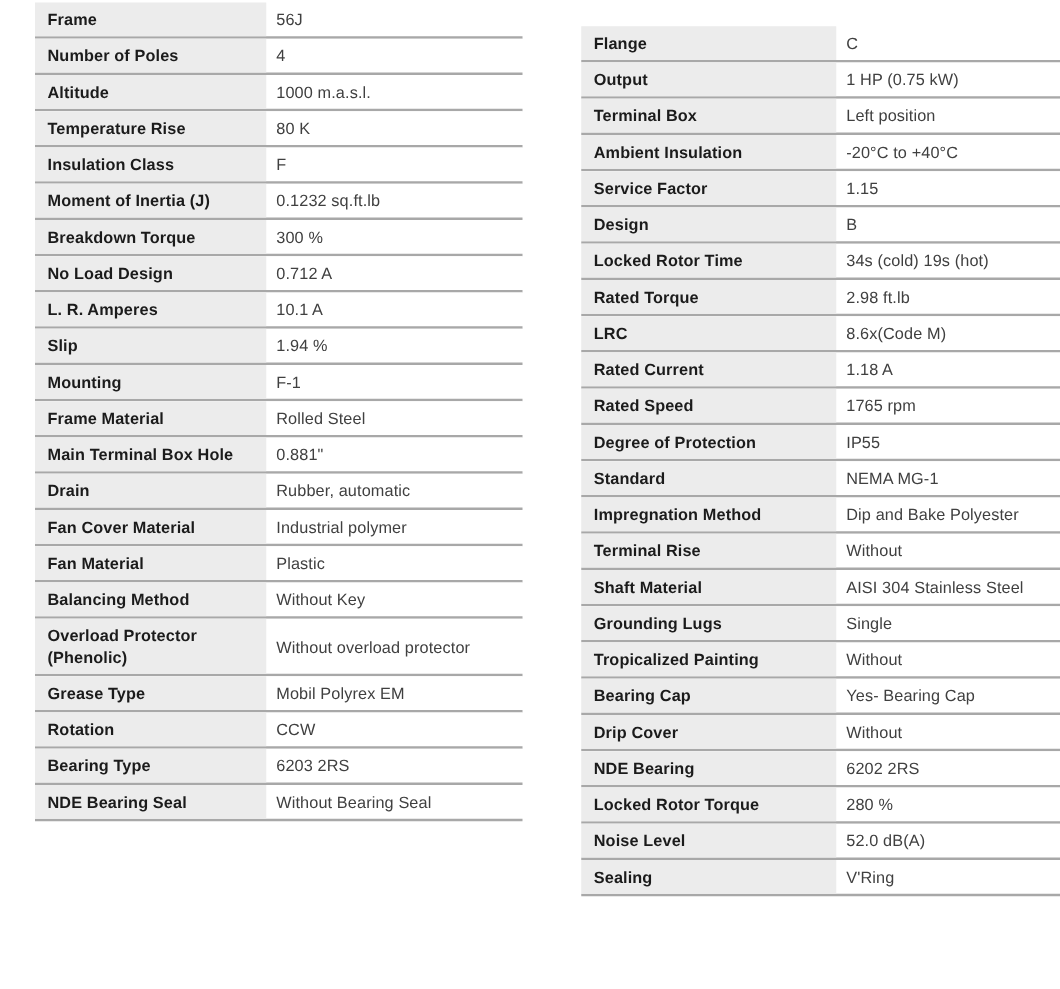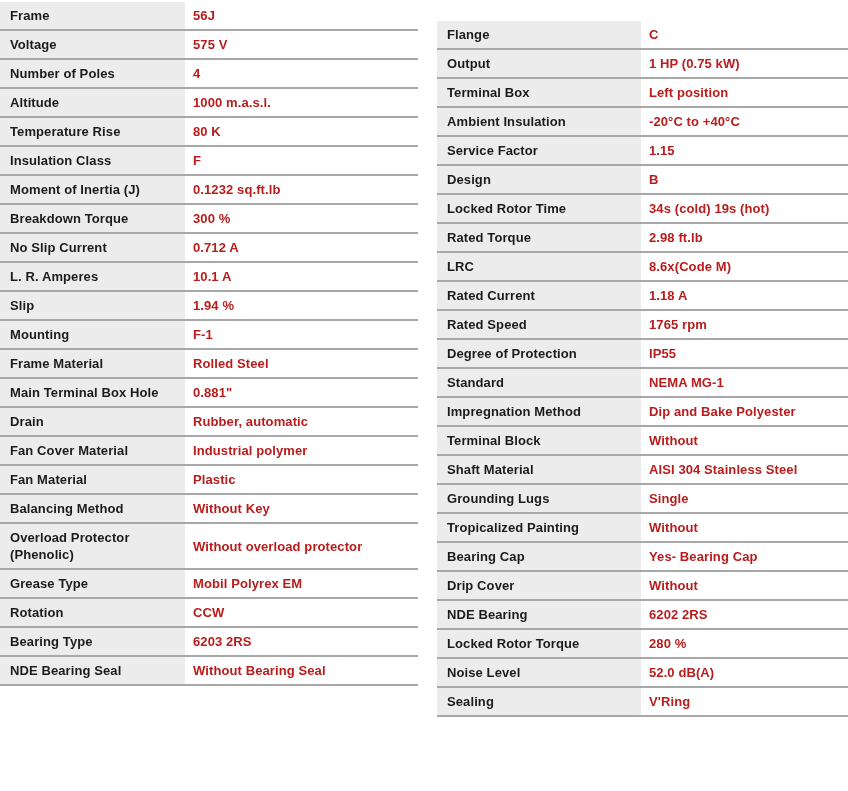--- a/index.html
+++ b/index.html
@@ -12,20 +12,21 @@
     font-family: "Liberation Sans", sans-serif;
   }
   .tables {
     display: flex;
     align-items: flex-start;
     padding-top: 2px;
     box-sizing: border-box;
   }
   .spec-table {
     box-sizing: border-box;
+    padding-left: 28px;
   }
   .spec-table.t-left {
     width: 418px;
     margin-right: 19px;
   }
   .spec-table.t-right {
     width: 411px;
     margin-top: 19px;
   }
   .row {
@@ -47,42 +48,37 @@
     background: #ececec;
     font-weight: 700;
     color: #1b1b1b;
     padding: 5px 10px;
     letter-spacing: 0.1px;
   }
   .t-left .cell.label { width: 185px; }
   .t-right .cell.label { width: 204px; }
   .cell.value {
     flex: 1;
-    color: #b91c1c;
+    color: #404040;
     padding: 5px 10px 5px 8px;
     letter-spacing: 0.1px;
-    font-weight: bold;
   }
 </style>
 </head>
 <body>
 
 <div class="tables">
 
   <div class="spec-table t-left">
 
       <div class="row">
         <div class="cell label">Frame</div>
         <div class="cell value">56J</div>
       </div>
 
-      <div class="row">
-        <div class="cell label">Voltage</div>
-        <div class="cell value">575 V</div>
-      </div>
 
       <div class="row">
         <div class="cell label">Number of Poles</div>
         <div class="cell value">4</div>
       </div>
 
       <div class="row">
         <div class="cell label">Altitude</div>
         <div class="cell value">1000 m.a.s.l.</div>
       </div>
@@ -102,21 +98,21 @@
         <div class="cell label">Moment of Inertia (J)</div>
         <div class="cell value">0.1232 sq.ft.lb</div>
       </div>
 
       <div class="row">
         <div class="cell label">Breakdown Torque</div>
         <div class="cell value">300 %</div>
       </div>
 
       <div class="row">
-        <div class="cell label">No Slip Current</div>
+        <div class="cell label">No Load Design</div>
         <div class="cell value">0.712 A</div>
       </div>
 
       <div class="row">
         <div class="cell label">L. R. Amperes</div>
         <div class="cell value">10.1 A</div>
       </div>
 
       <div class="row">
         <div class="cell label">Slip</div>
@@ -253,21 +249,21 @@
         <div class="cell label">Standard</div>
         <div class="cell value">NEMA MG-1</div>
       </div>
 
       <div class="row">
         <div class="cell label">Impregnation Method</div>
         <div class="cell value">Dip and Bake Polyester</div>
       </div>
 
       <div class="row">
-        <div class="cell label">Terminal Block</div>
+        <div class="cell label">Terminal Rise</div>
         <div class="cell value">Without</div>
       </div>
 
       <div class="row">
         <div class="cell label">Shaft Material</div>
         <div class="cell value">AISI 304 Stainless Steel</div>
       </div>
 
       <div class="row">
         <div class="cell label">Grounding Lugs</div>

